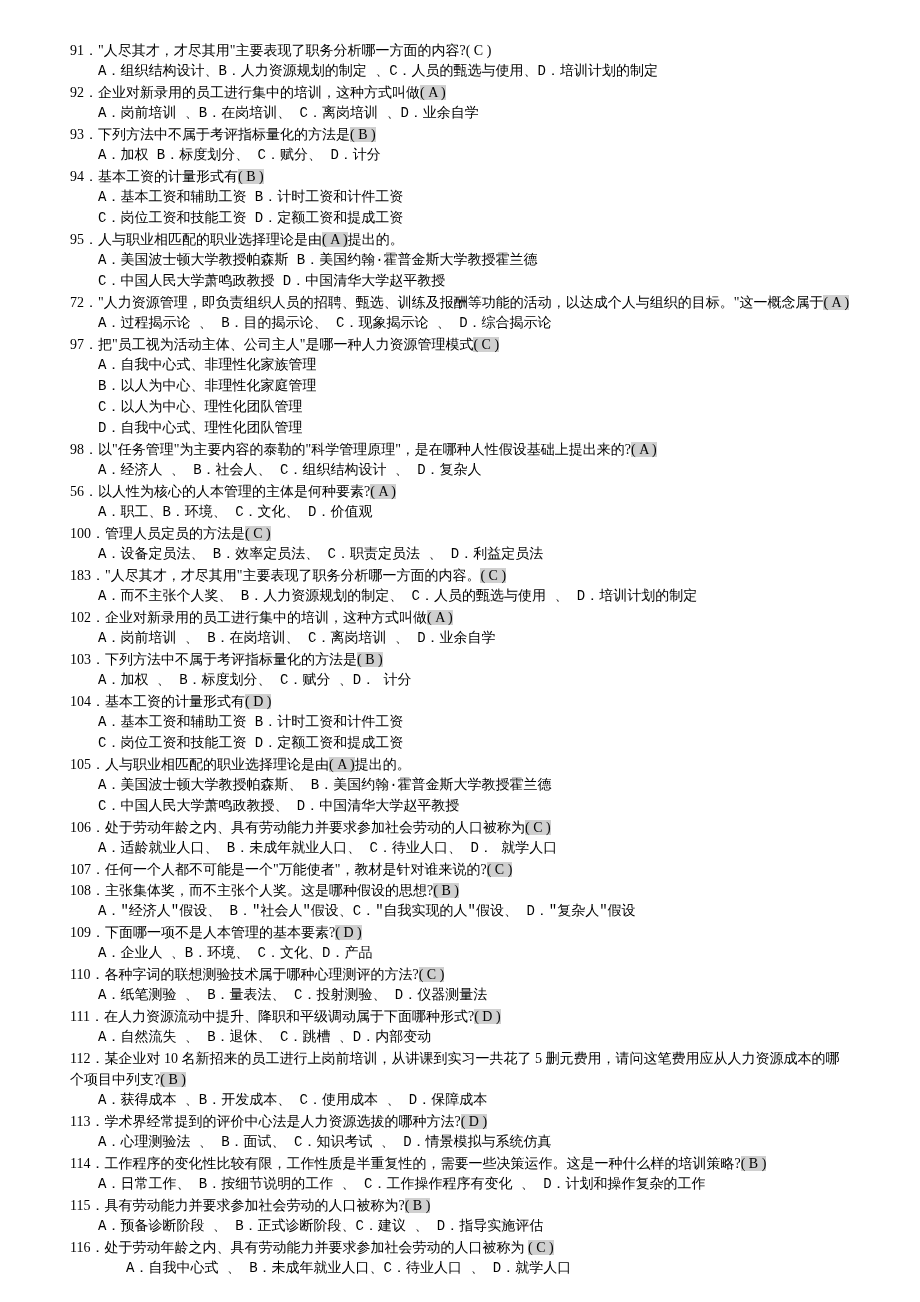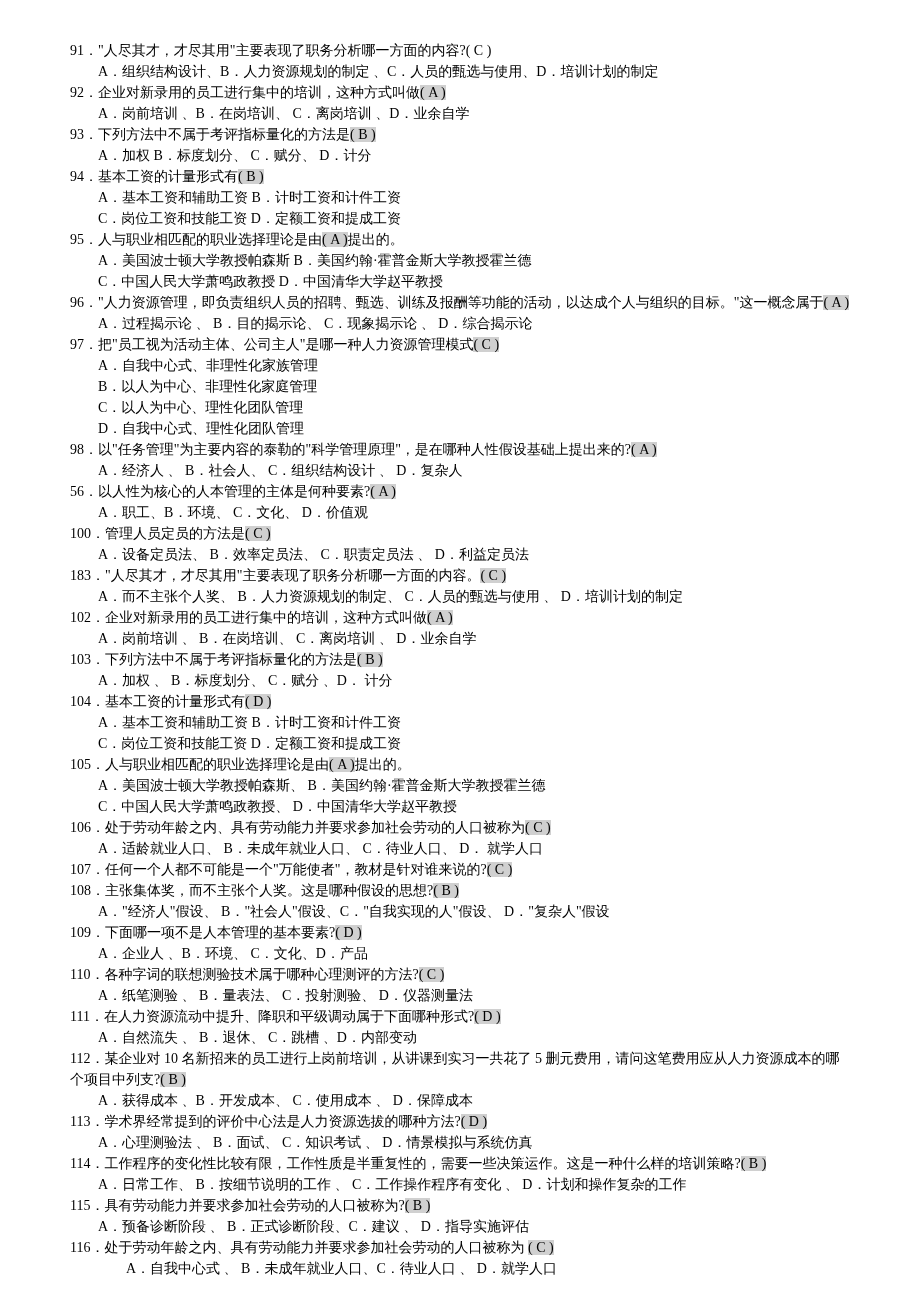--- a/index.html
+++ b/index.html
@@ -11,20 +11,21 @@
     background: #fff;
     color: #000;
     width: 920px;
     box-sizing: border-box;
   }
   .q {
     margin: 0;
   }
   .opts {
     margin: 0 0 0 2em;
+    font-family: Liberation Mono, monospace;
   }
   .opts.sub {
     margin-left: 4em;
   }
   .ans {
     background: #d0d0d0;
   }
 </style>
 </head>
 <body>
@@ -35,21 +36,21 @@
     <p class="q"><span>92</span><span>．企业对新录用的员工进行集中的培训，这种方式叫做</span><span class="ans">( A    )</span></p>
     <p class="opts">A．岗前培训 、B．在岗培训、    C．离岗培训 、D．业余自学</p>
     <p class="q"><span>93</span><span>．下列方法中不属于考评指标量化的方法是</span><span class="ans">( B    )</span></p>
     <p class="opts">A．加权    B．标度划分、  C．赋分、 D．计分</p>
     <p class="q"><span>94</span><span>．基本工资的计量形式有</span><span class="ans">( B    )</span></p>
     <p class="opts">A．基本工资和辅助工资     B．计时工资和计件工资</p>
     <p class="opts">C．岗位工资和技能工资    D．定额工资和提成工资</p>
     <p class="q"><span>95</span><span>．人与职业相匹配的职业选择理论是由</span><span class="ans">( A    )</span><span>提出的。</span></p>
     <p class="opts">A．美国波士顿大学教授帕森斯    B．美国约翰·霍普金斯大学教授霍兰德</p>
     <p class="opts">C．中国人民大学萧鸣政教授    D．中国清华大学赵平教授</p>
-    <p class="q"><span>96</span><span>．"人力资源管理，即负责组织人员的招聘、甄选、训练及报酬等功能的活动，以达成个人与组织的目标。"这一概念属于</span><span class="ans">( A )</span></p>
+    <p class="q"><span>72</span><span>．"人力资源管理，即负责组织人员的招聘、甄选、训练及报酬等功能的活动，以达成个人与组织的目标。"这一概念属于</span><span class="ans">( A )</span></p>
     <p class="opts">A．过程揭示论 、 B．目的揭示论、    C．现象揭示论 、 D．综合揭示论</p>
     <p class="q"><span>97</span><span>．把"员工视为活动主体、公司主人"是哪一种人力资源管理模式</span><span class="ans">( C )</span></p>
     <p class="opts">A．自我中心式、非理性化家族管理</p>
     <p class="opts">B．以人为中心、非理性化家庭管理</p>
     <p class="opts">C．以人为中心、理性化团队管理</p>
     <p class="opts">D．自我中心式、理性化团队管理</p>
     <p class="q"><span>98</span><span>．以"任务管理"为主要内容的泰勒的"科学管理原理"，是在哪种人性假设基础上提出来的?</span><span class="ans">( A )</span></p>
     <p class="opts">A．经济人 、 B．社会人、    C．组织结构设计 、 D．复杂人</p>
     <p class="q"><span>56</span><span>．以人性为核心的人本管理的主体是何种要素?</span><span class="ans">( A    )</span></p>
     <p class="opts">A．职工、B．环境、    C．文化、 D．价值观</p>

